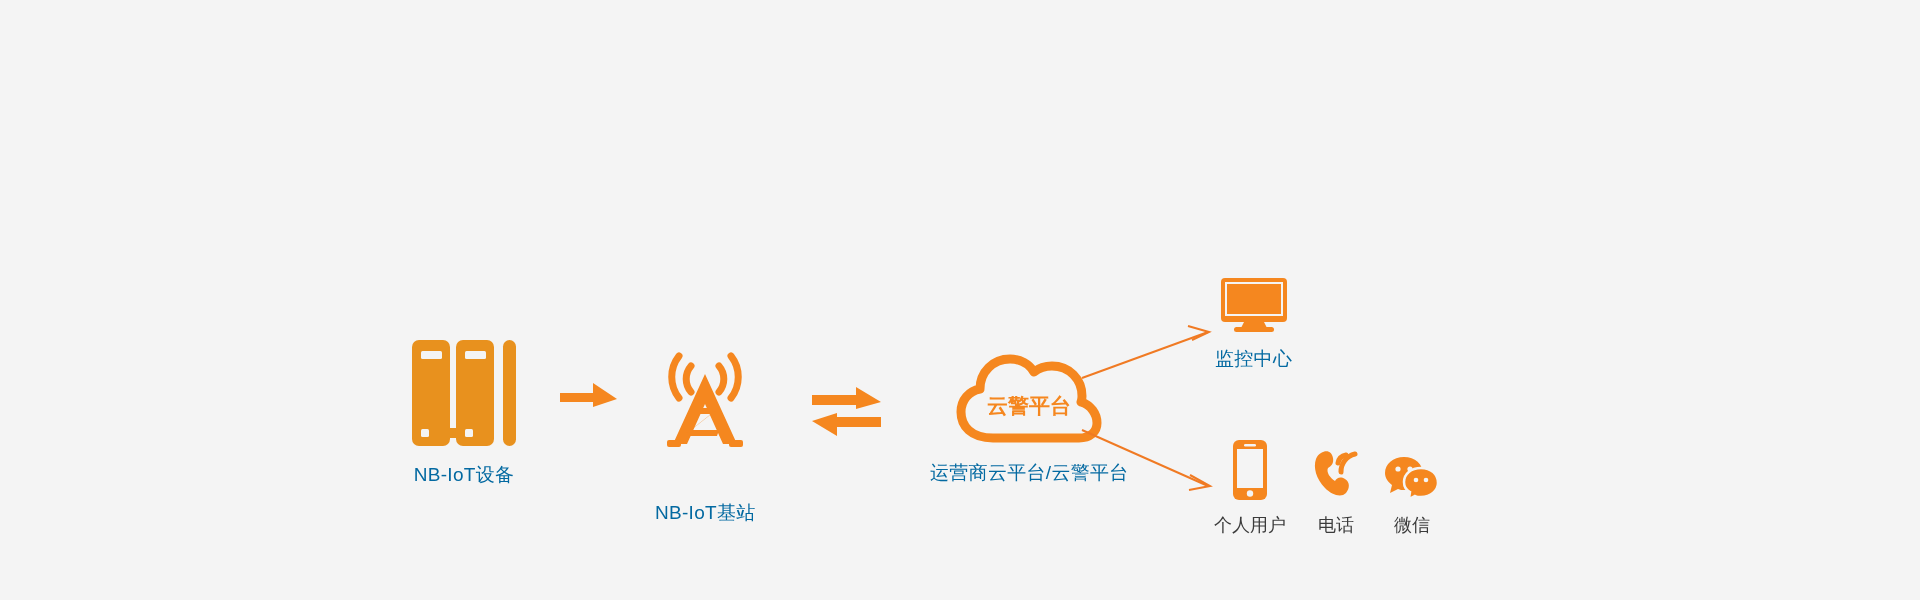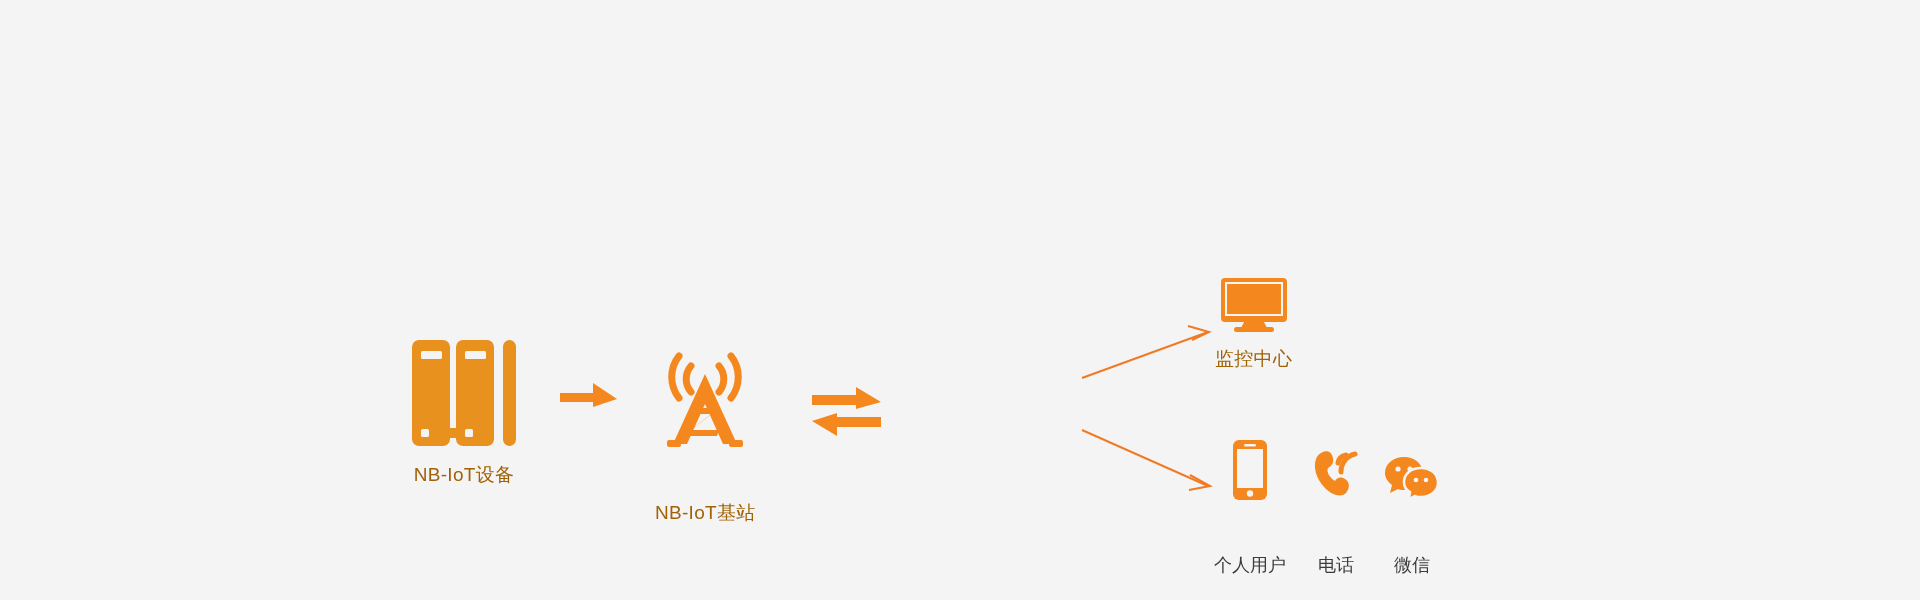--- a/index.html
+++ b/index.html
@@ -31,21 +31,21 @@
     flex-direction: column;
     align-items: center;
   }
   .node-icon {
     display: block;
     line-height: 0;
   }
   .node-label {
     margin-top: 14px;
     font-size: 19px;
-    color: #a16207;
+    color: #0369a1;
     letter-spacing: 0.3px;
     white-space: nowrap;
     font-family: "Liberation Sans", "DejaVu Sans", sans-serif;
   }
 
   
   #node-device       { left: 410px; top: 338px; }
   #node-basestation  { left: 655px; top: 348px; gap: 36px; }
   #node-cloud        { left: 930px; top: 348px; }
   #node-monitor      { left: 1215px; top: 278px; }
@@ -69,21 +69,20 @@
     left: 1212px;
     top: 438px;
     display: flex;
     align-items: flex-end;
     gap: 18px;
   }
   .endpoint {
     display: flex;
     flex-direction: column;
     align-items: center;
-    gap: 40px;
   }
   .endpoint .ep-icon {
     height: 62px;
     display: flex;
     align-items: flex-end;
     justify-content: center;
     line-height: 0;
   }
   .endpoint .ep-label {
     margin-top: 13px;
@@ -158,20 +157,38 @@
 
   <div id="connector-duplex">
     <svg width="70" height="52" viewBox="0 0 70 52" xmlns="http://www.w3.org/2000/svg">
 
       <path d="M0 8 L44 8 L44 0 L69 15 L44 22 L44 18 L0 18 Z" fill="#f5871f"></path>
 
       <path d="M69 30 L25 30 L25 26 L0 34 L25 49 L25 40 L69 40 Z" fill="#f5871f"></path>
     </svg>
   </div>
 
+  <div class="node" id="node-cloud">
+    <span class="node-icon">
+      <svg width="148" height="98" viewBox="0 0 148 98" xmlns="http://www.w3.org/2000/svg">
+        <path d="M38 90
+                 C16 90 6 78 6 64
+                 C6 52 14 43 25 41
+                 C25 24 38 11 55 11
+                 C65 11 74 16 79 24
+                 C84 20 91 18 97 18
+                 C114 18 127 31 127 48
+                 C127 50 127 52 126 54
+                 C136 57 142 66 142 75
+                 C142 84 135 90 124 90 Z" fill="none" stroke="#f5871f" stroke-width="9" stroke-linejoin="round"></path>
+        <text class="cloud-text" x="74" y="65" text-anchor="middle" font-family="Liberation Sans, DejaVu Sans, sans-serif">云警平台</text>
+      </svg>
+    </span>
+    <span class="node-label">运营商云平台/云警平台</span>
+  </div>
 
   <svg id="fanout-lines" viewBox="0 0 220 180" xmlns="http://www.w3.org/2000/svg">
 
     <g>
       <line x1="2" y1="58" x2="128" y2="12" stroke="#f07a23" stroke-width="2"></line>
       <polyline points="108,6 129,12 112,20" fill="none" stroke="#f07a23" stroke-width="2"></polyline>
     </g>
 
     <g>
       <line x1="2" y1="110" x2="128" y2="166" stroke="#f07a23" stroke-width="2"></line>

